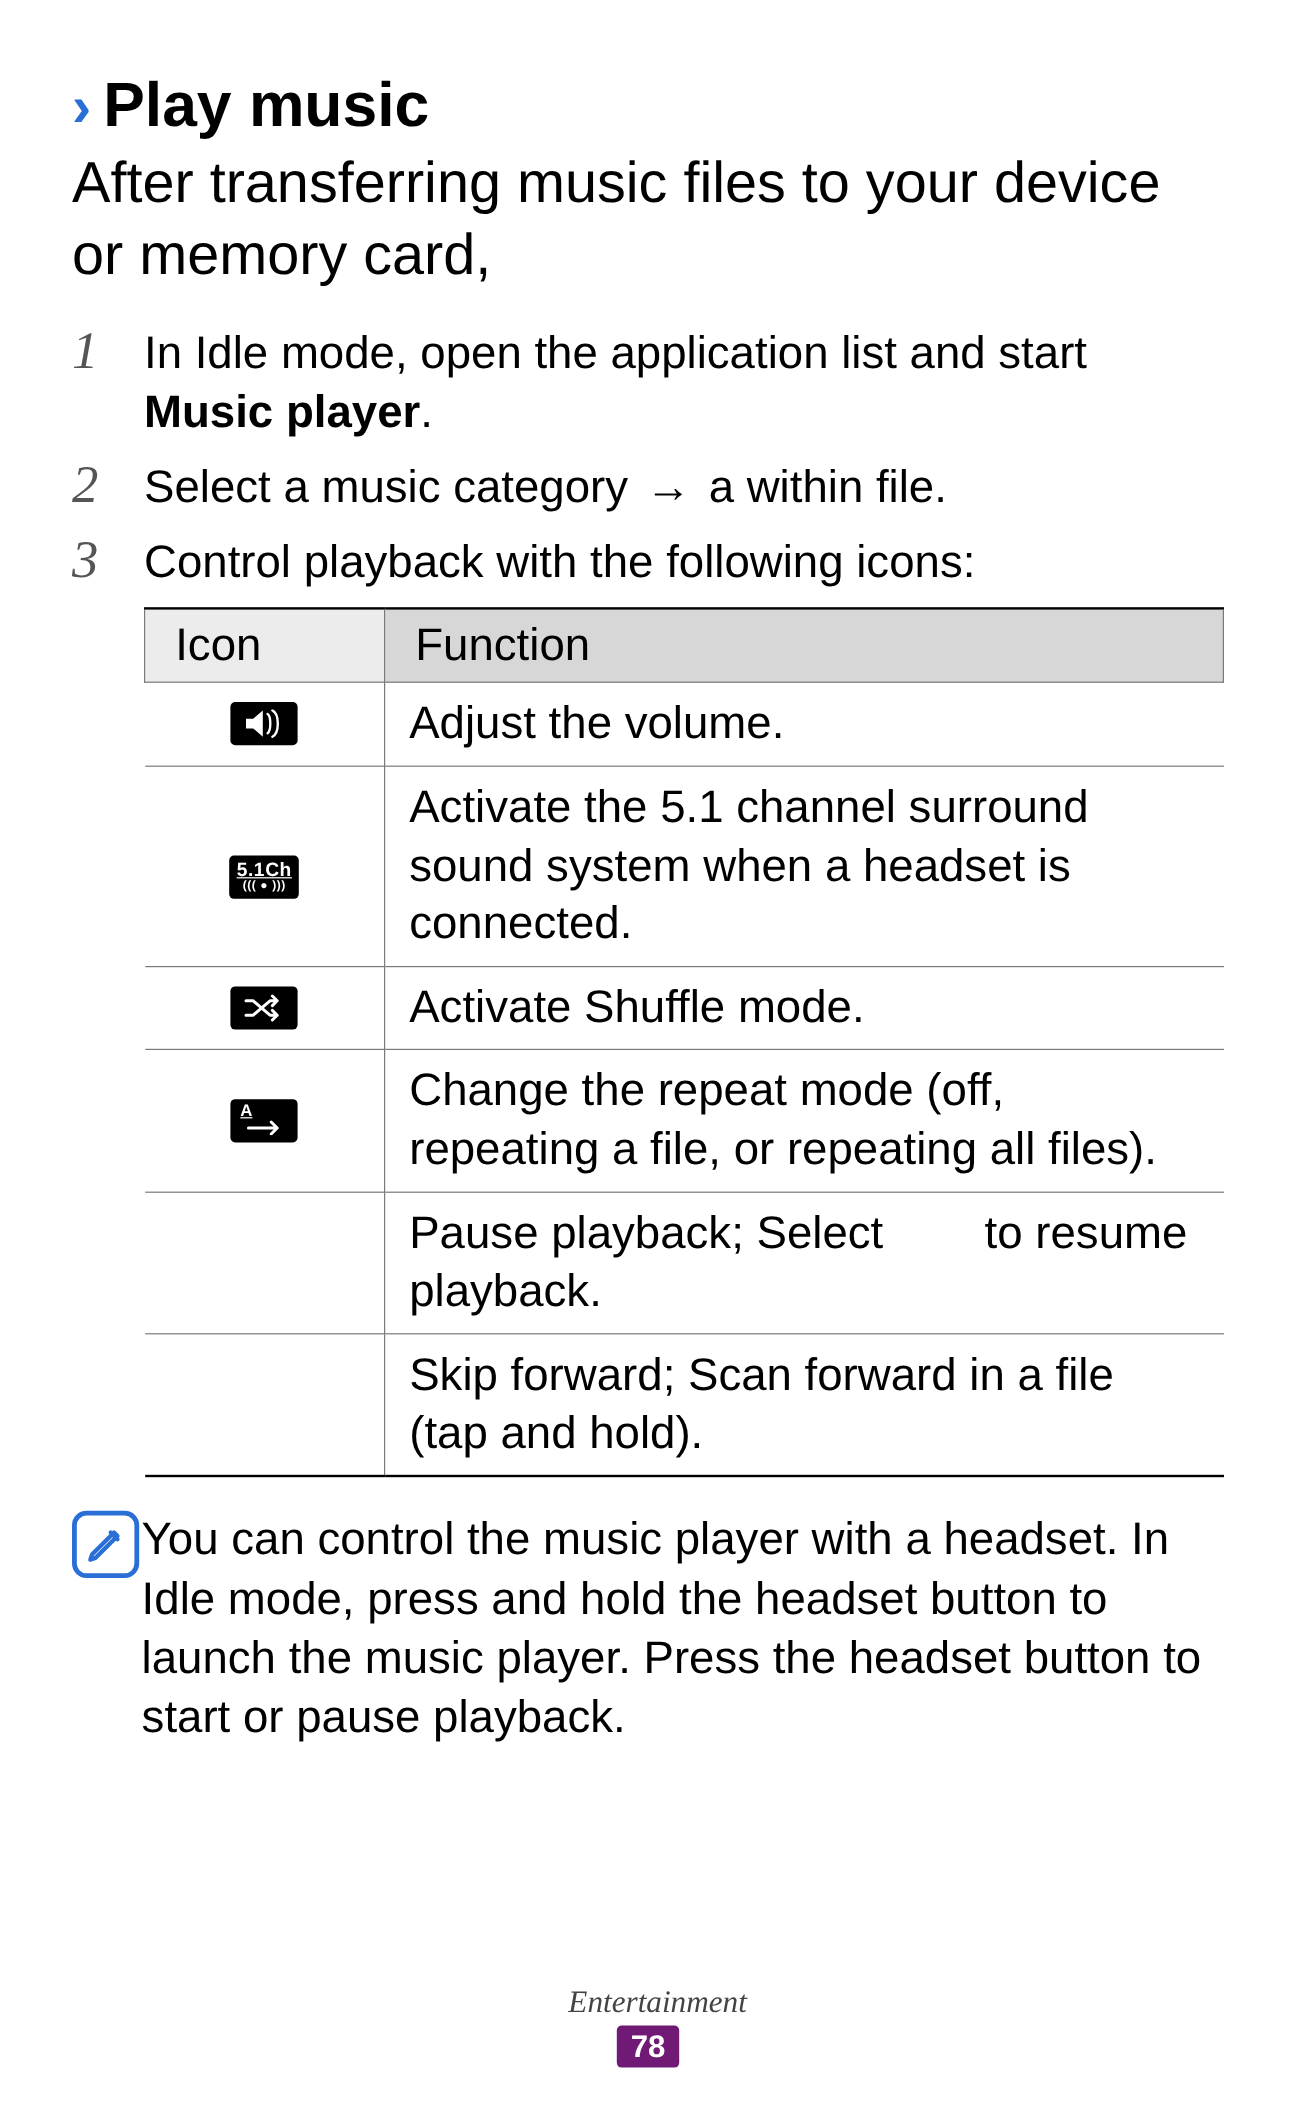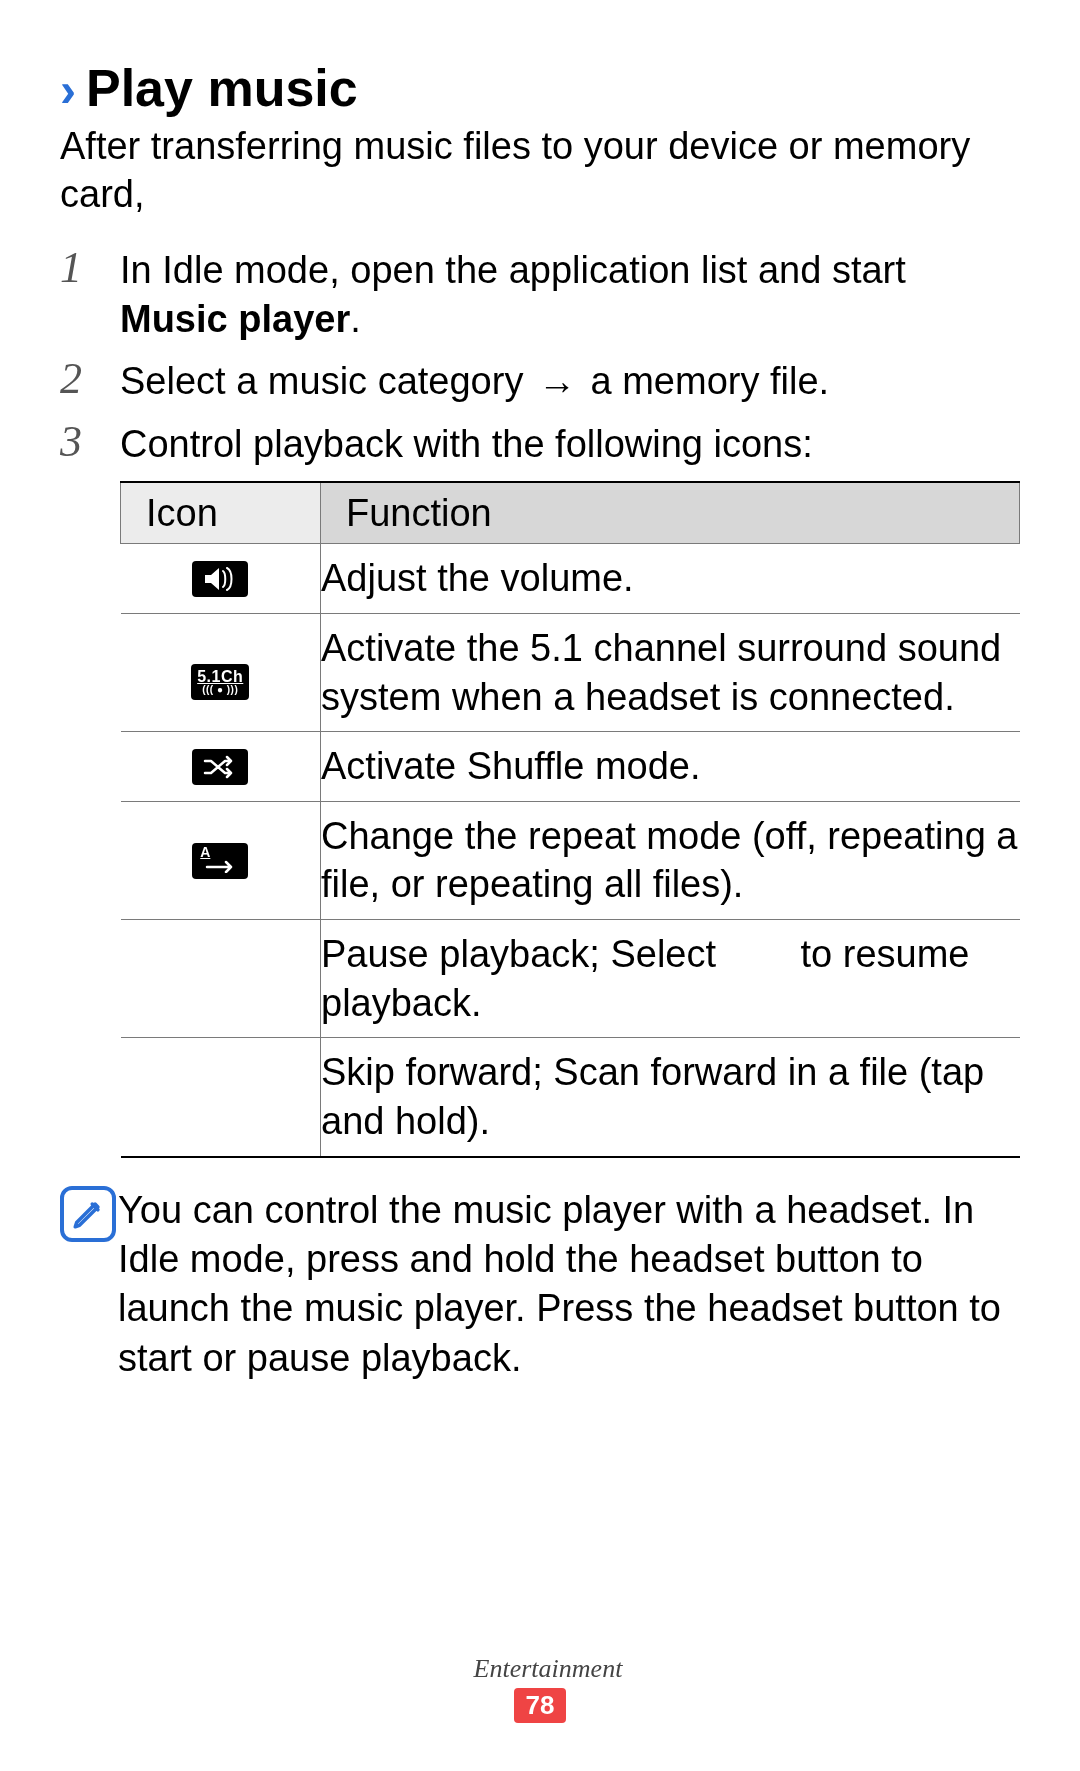--- a/index.html
+++ b/index.html
@@ -1,31 +1,31 @@
 <!DOCTYPE html>
 <html><head>
   <meta charset="utf-8">
   <style>
     * { box-sizing: border-box; margin: 0; padding: 0; }
     html, body { width: 1080px; height: 1771px; background: #fff; font-family: "Myriad Pro", "Segoe UI", Arial, sans-serif; color: #000; }
     .page { position: relative; width: 1080px; height: 1771px; padding: 60px 60px 0 60px; }
     .heading { display: flex; align-items: baseline; gap: 10px; margin-bottom: 6px; }
     .chevron { color: #2a6fd6; font-size: 48px; font-weight: 700; line-height: 1; }
     .heading-text { font-size: 52px; font-weight: 700; line-height: 1.1; }
-    .intro { font-size: 38px; line-height: 1.25; margin-bottom: 28px; }
+    .intro { font-size: 48px; line-height: 1.25; margin-bottom: 28px; }
     .steps { list-style: none; }
     .steps > li { display: flex; gap: 24px; margin-bottom: 14px; }
     .step-num { font-style: italic; font-family: Georgia, "Times New Roman", serif; font-size: 44px; line-height: 1; width: 36px; text-align: left; color: #555; flex: 0 0 36px; }
     .step-body { font-size: 38px; line-height: 1.28; flex: 1; }
     .step-body b { font-weight: 700; }
     .arrow { display: inline-block; padding: 0 4px; }
     table.func { border-collapse: collapse; width: 100%; margin-top: 12px; font-size: 38px; }
     table.func th { text-align: left; font-weight: 400; background: #d7d7d7; border: 1px solid #7a7a7a; padding: 6px 25px; }
     table.func th:first-child { background: #ececec; width: 200px; }
-    table.func td { border-bottom: 1px solid #7a7a7a; padding: 10px 0; vertical-align: middle; line-height: 1.28; }
+    table.func td { border-bottom: 1px solid #7a7a7a; padding: 10px 20px; vertical-align: middle; line-height: 1.28; }
     table.func td.icon-cell { border-right: 1px solid #7a7a7a; text-align: center; width: 200px; }
     table.func tr:last-child td { border-bottom: 2px solid #000; }
     table.func tr:first-child td { }
     table.func thead tr th { border-top: 2px solid #000; }
     table.func tbody tr:first-child td { }
 
     .ico { display: inline-flex; align-items: center; justify-content: center; background: #000; color: #fff; border-radius: 4px; padding: 4px 8px; font-size: 22px; font-weight: 700; min-width: 56px; min-height: 36px; line-height: 1; }
     .ico svg { display: block; }
     .ico-51 { font-size: 16px; flex-direction: column; padding: 3px 6px; }
     .ico-51 .row1 { font-size: 16px; letter-spacing: 0.5px; text-decoration: underline; }
@@ -33,21 +33,21 @@
     .ico-repeat { position: relative; }
     .ico-repeat .a { position: absolute; top: 2px; left: 8px; font-size: 14px; font-weight: 700; text-decoration: underline; }
 
     .note { display: flex; gap: 2px; margin-top: 28px; align-items: flex-start; }
     .note-icon { flex: 0 0 56px; width: 56px; height: 56px; border: 4px solid #2a6fd6; border-radius: 12px; color: #2a6fd6; display: flex; align-items: center; justify-content: center; }
     .note-icon svg { width: 34px; height: 34px; }
     .note-text { font-size: 38px; line-height: 1.3; }
 
     .footer { position: absolute; left: 0; right: 0; bottom: 48px; text-align: center; }
     .footer-cat { font-style: italic; font-size: 26px; color: #444; font-family: Georgia, "Times New Roman", serif; margin-bottom: 4px; margin-left: 16px; }
-    .footer-page { display: inline-block; background: #ef4444; color: #fff; font-size: 26px; padding: 2px 12px; border-radius: 4px; font-weight: 600; }
+    .footer-page { display: inline-block; background: #701a75; color: #fff; font-size: 26px; padding: 2px 12px; border-radius: 4px; font-weight: 600; }
   </style>
 </head>
 <body>
 
 <div class="page">
 
   <div class="heading">
     <span class="chevron">›</span>
     <span class="heading-text">Play music</span>
   </div>
@@ -57,21 +57,21 @@
   <ol class="steps">
     <li>
       <span class="step-num">1</span>
       <span class="step-body">
         <span>In Idle mode, open the application list and start </span><b>Music player</b><span>.</span>
       </span>
     </li>
     <li>
       <span class="step-num">2</span>
       <span class="step-body">
-        <span>Select a music category </span><span class="arrow">→</span><span> a memory file.</span>
+        <span>Select a music category </span><span class="arrow">→</span><span> a within file.</span>
       </span>
     </li>
     <li>
       <span class="step-num">3</span>
       <div class="step-body">
         <span>Control playback with the following icons:</span>
 
         <table class="func">
           <thead>
             <tr>

